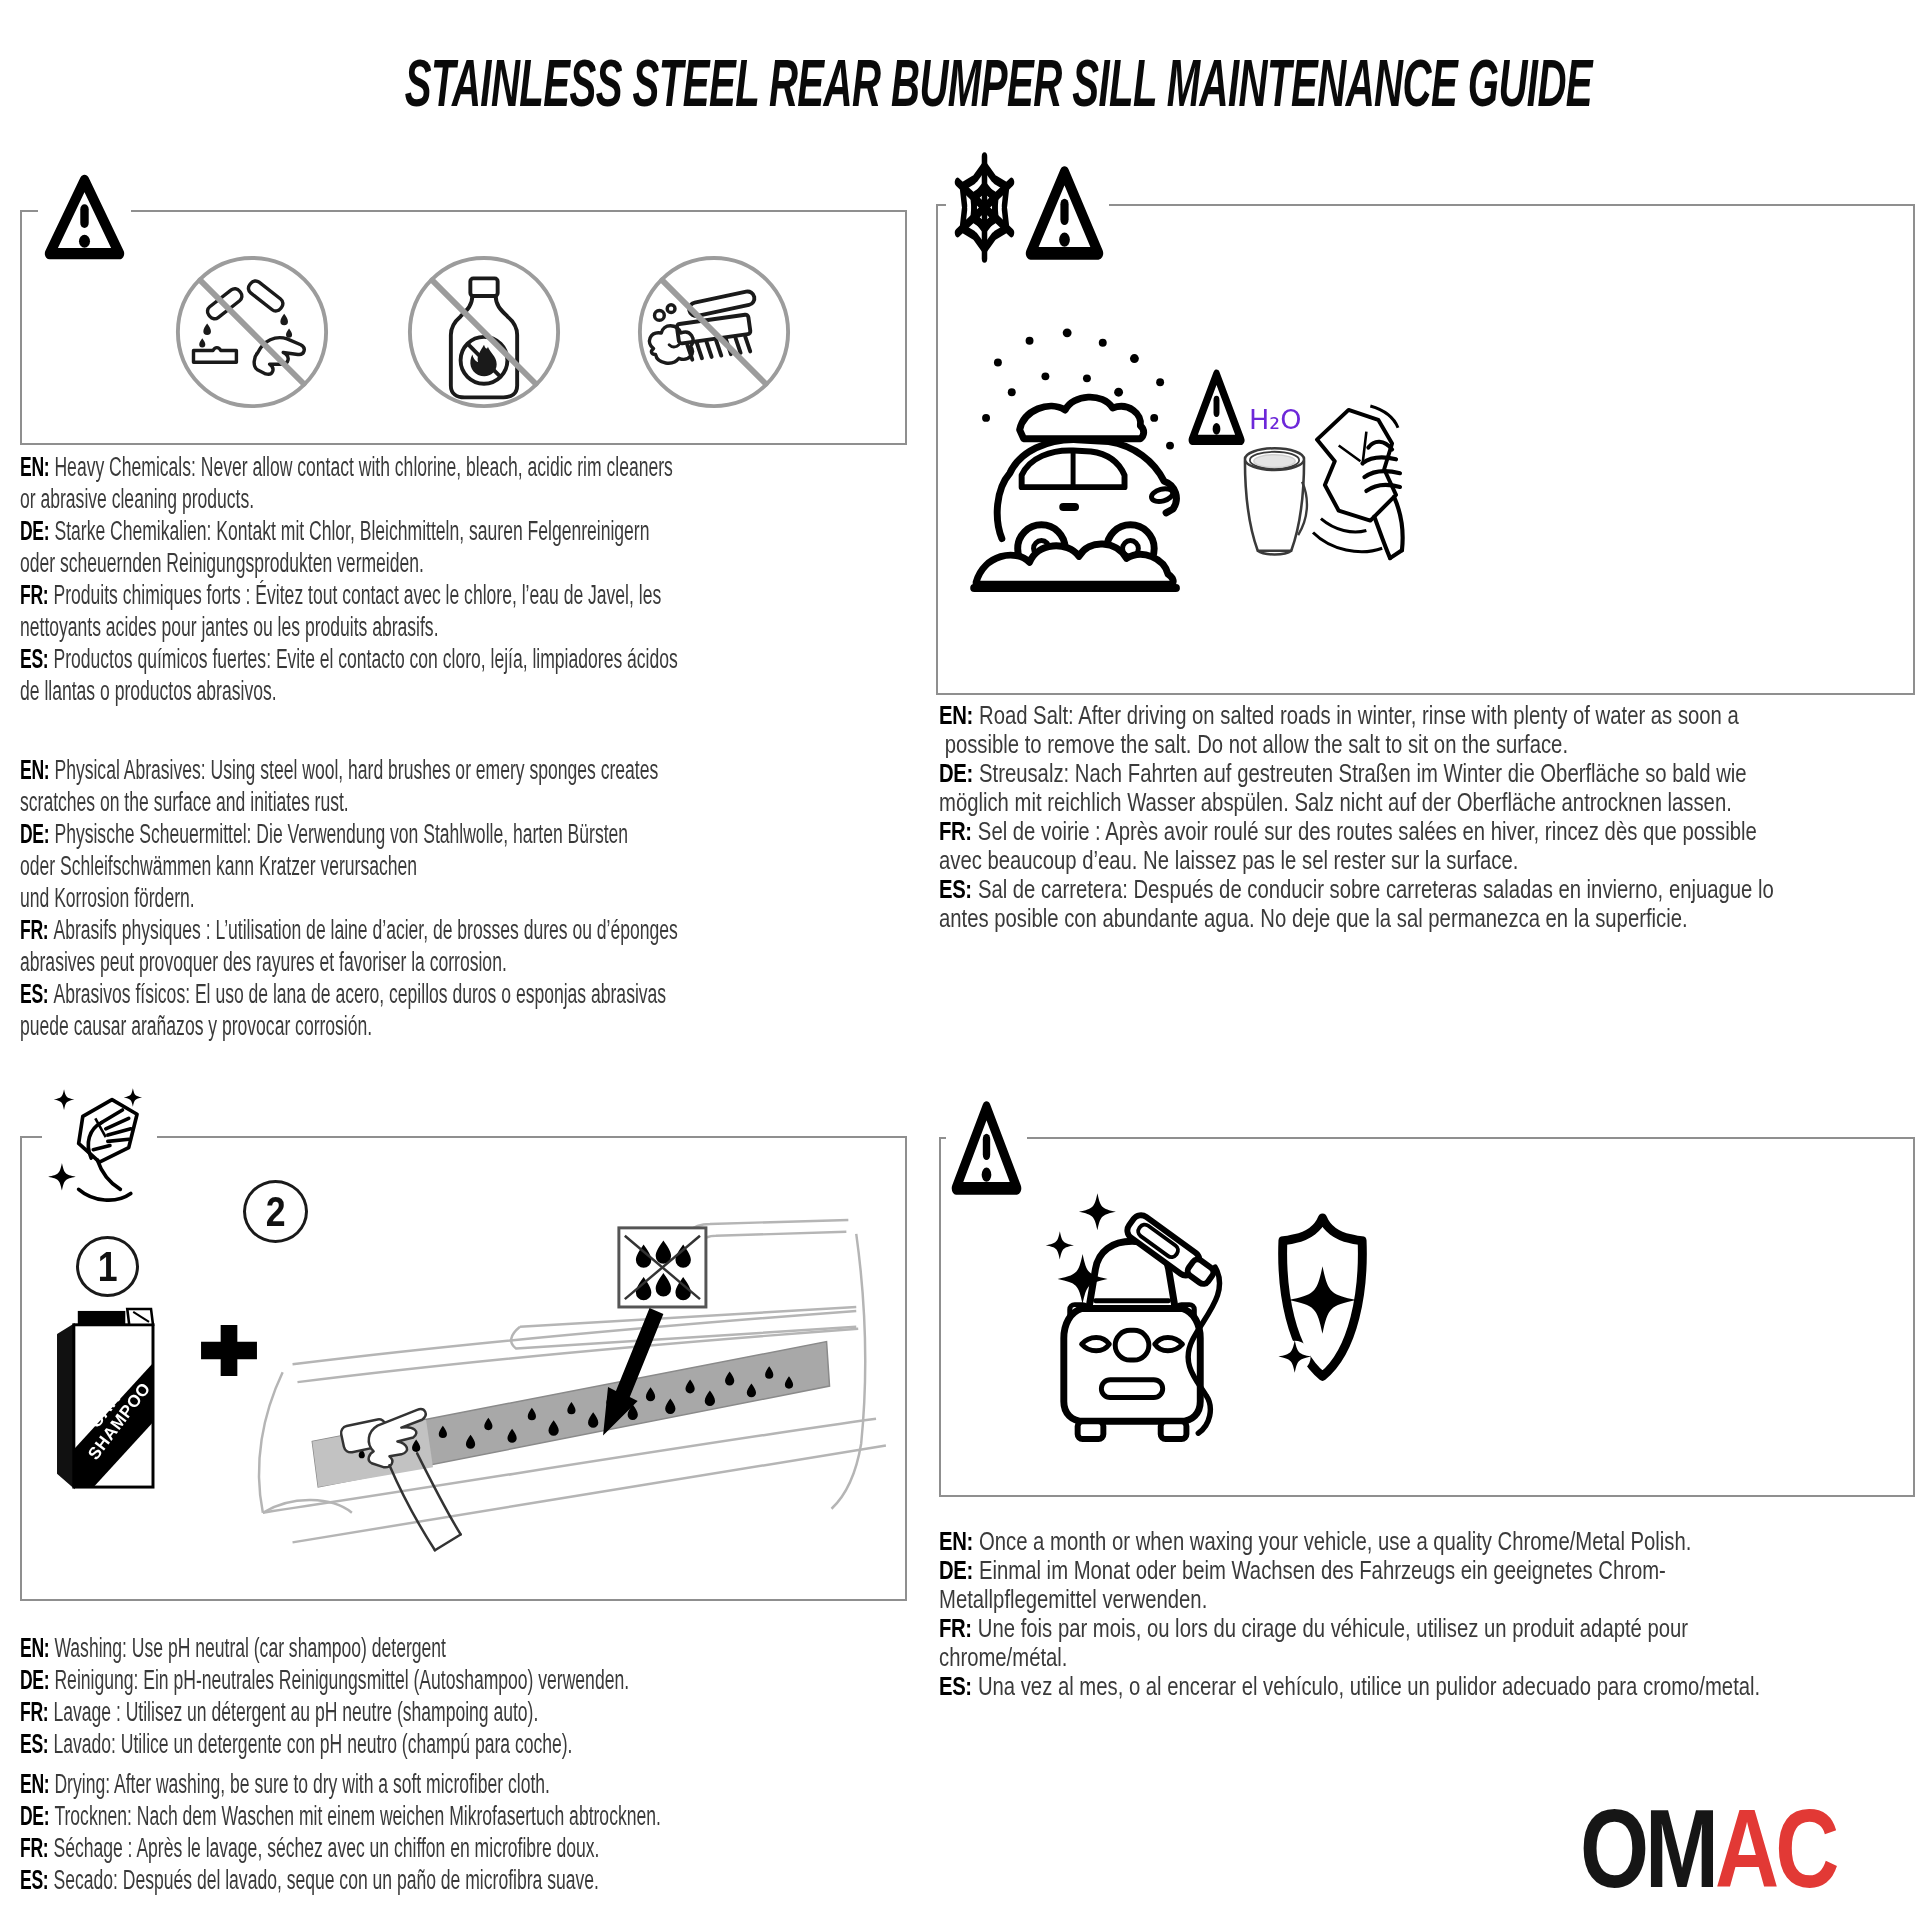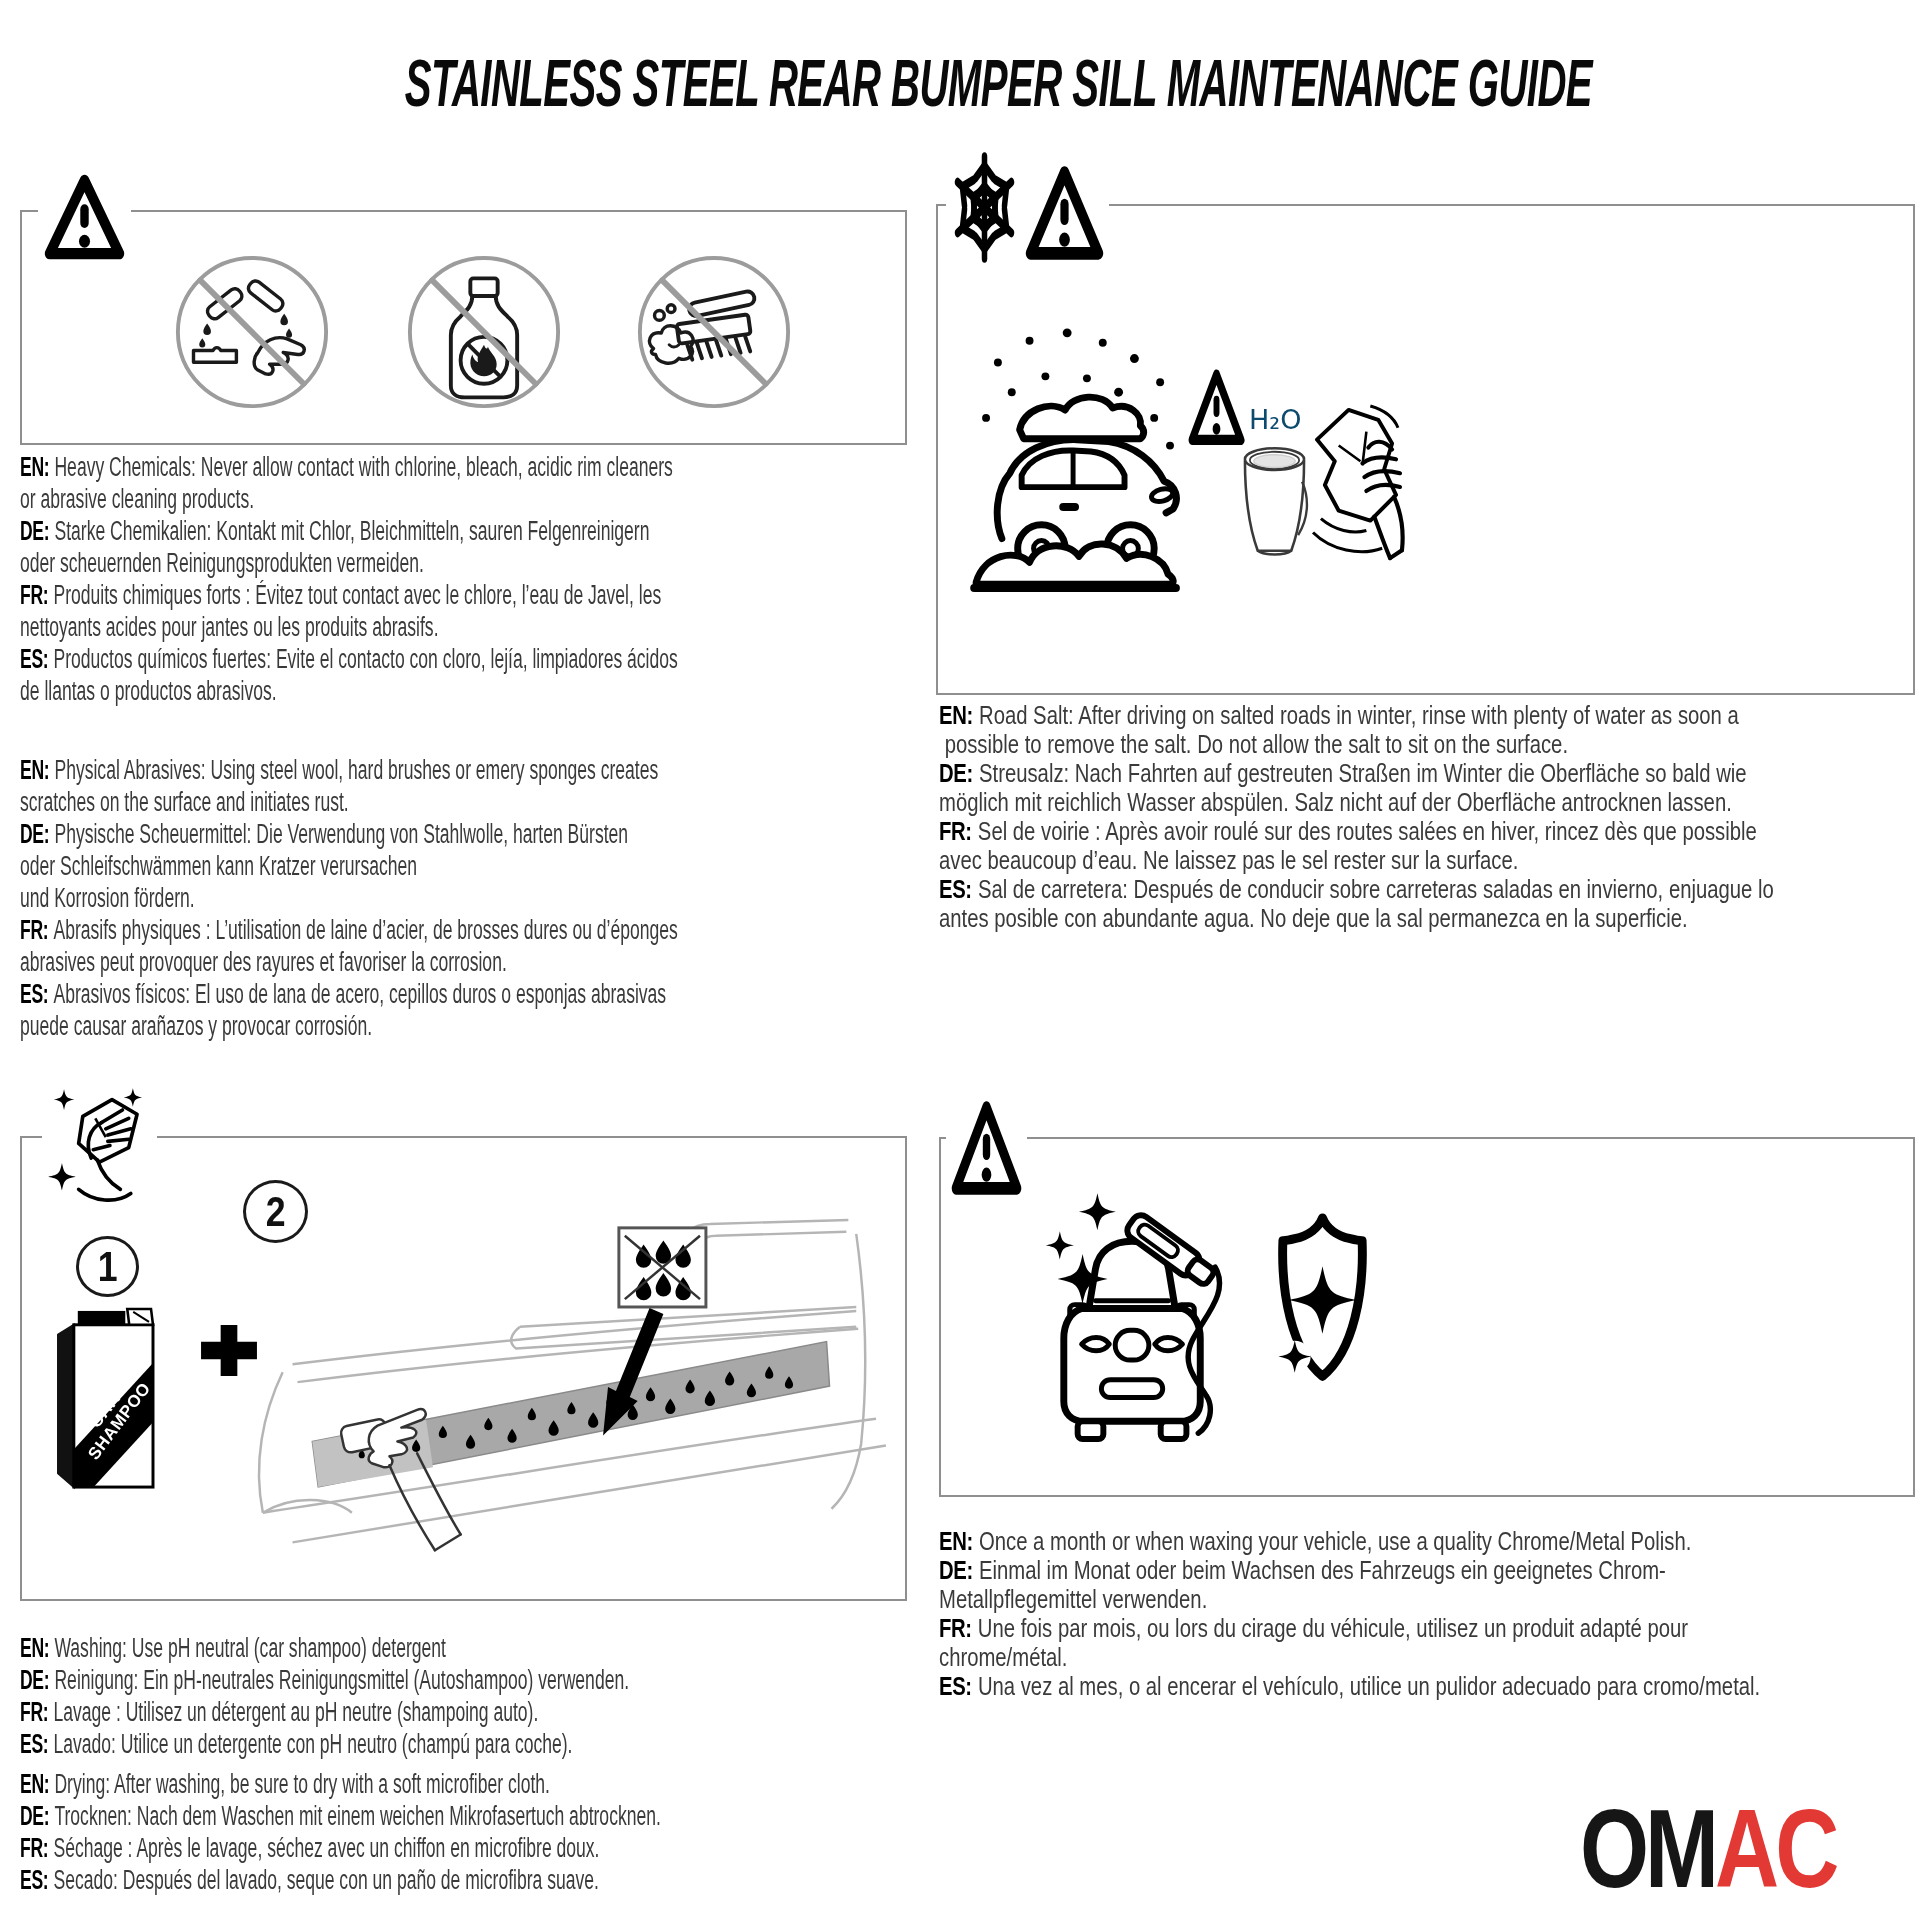--- a/index.html
+++ b/index.html
@@ -16,21 +16,21 @@
   .tb-r{transform:scaleX(0.78);width:1168px;font-size:26px;line-height:29px;}
   .tb p{margin:0;}
   .lg{font-weight:700;color:#000;padding-right:8px;letter-spacing:-0.5px;}
   .tx{white-space:pre-wrap;color:#3a3a3a;}
   .icon-white{background:#fff;}
   .circ-num{position:absolute;border:3px solid #1a1a1a;border-radius:50%;background:#fff;
         display:flex;align-items:center;justify-content:center;}
   .circ-num span{font-weight:700;font-size:42px;color:#111;transform:scaleX(0.85);}
   .shampoo-label{position:absolute;color:#fff;font-weight:700;font-size:17px;line-height:18px;
         text-align:center;transform:rotate(-53deg);letter-spacing:0.5px;width:129px;}
-  .h2o{position:absolute;font-family:"DejaVu Sans",sans-serif;font-size:27px;color:#0c4a6e;}
+  .h2o{position:absolute;font-family:"DejaVu Sans",sans-serif;font-size:27px;color:#6d28d9;}
   .logo{position:absolute;font-weight:700;font-size:111px;line-height:111px;white-space:nowrap;
         letter-spacing:-5px;transform:scaleX(0.8);transform-origin:0 50%;}
   .logo .lb{color:#161616;}
   .logo .lr{color:var(--logo_red,#e23935);}
 </style>
 </head>
 <body>
 
 <div class="page">
 

